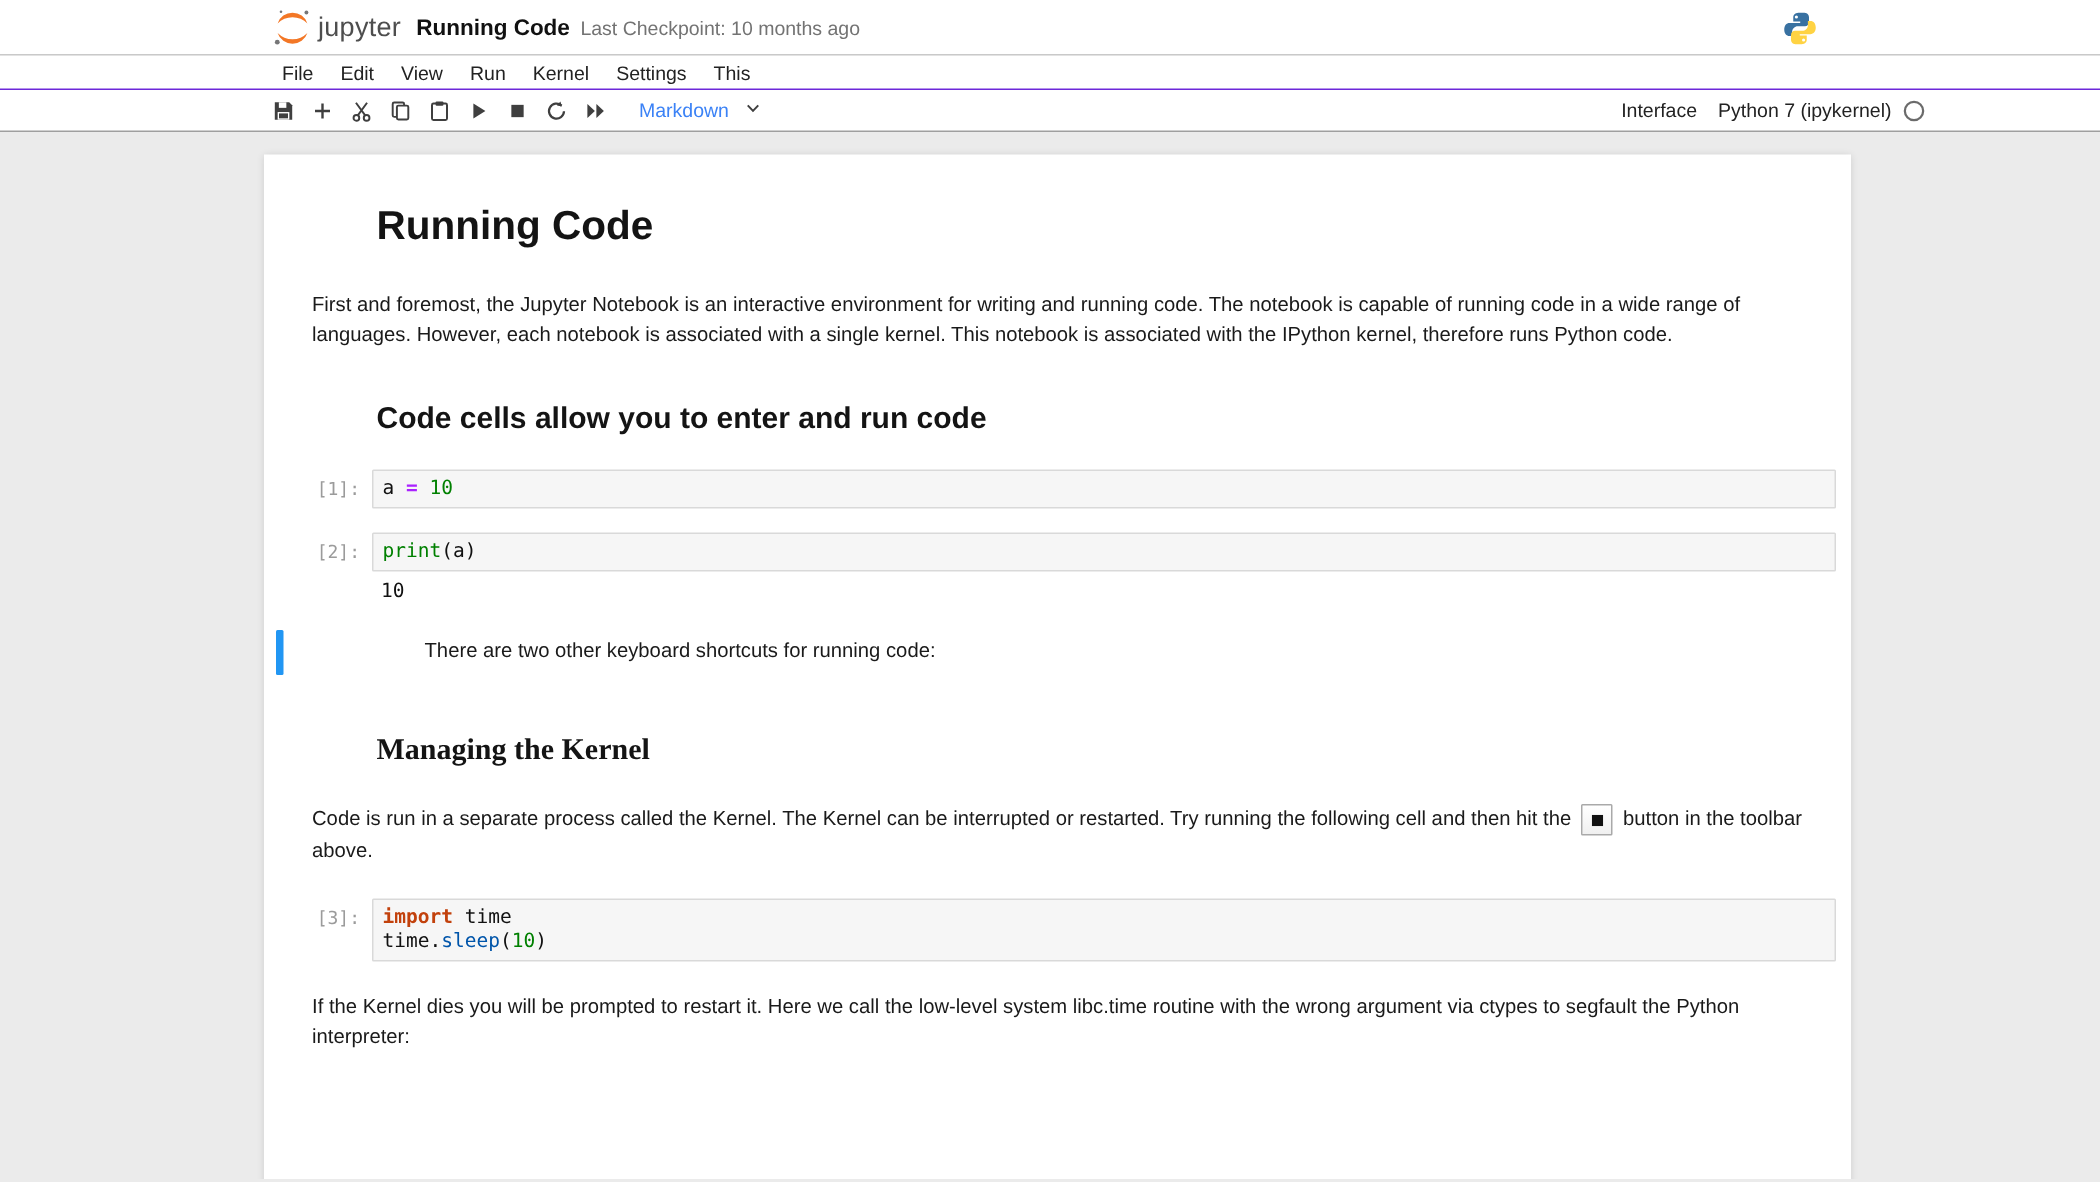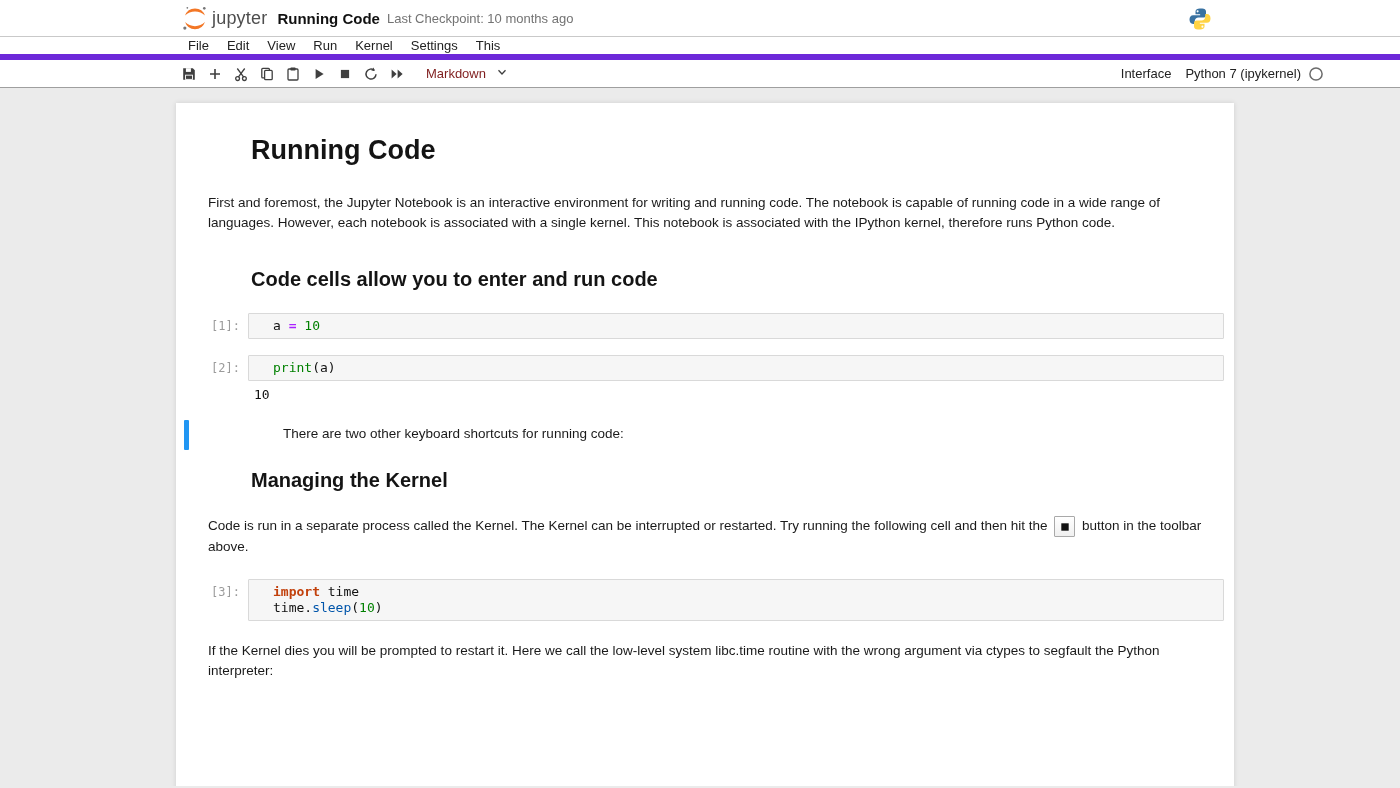--- a/index.html
+++ b/index.html
@@ -9,70 +9,70 @@
   
   .topbar { height:37px; background:#fff; border-bottom:1px solid #c9c9c9;
             display:flex; align-items:center; position:relative; }
   .brand { display:flex; align-items:center; margin-left:182px; cursor:pointer; }
   .brand svg { display:block; }
   .brand-text { font-size:18px; color:#4e4e4e; margin-left:4px; letter-spacing:0.2px; }
   .nb-title { font-size:15px; font-weight:bold; color:#111; margin-left:10px; }
   .checkpoint { font-size:13px; color:#737373; margin-left:7px; }
   .python-badge { position:absolute; left:1188px; top:7px; width:24px; height:24px; }
 
-  .menubar { height:23px; background:#fff; border-bottom:6px solid #6d28d9;
+  .menubar { height:23px; background:#fff; border-bottom:1px solid #6d28d9;
              display:flex; align-items:center; padding-left:179px; }
   .menu-item { font-size:13px; color:#222; padding:0 9px; cursor:pointer; }
 
   .toolbar { height:28px; background:#fff; border-bottom:1px solid #9f9f9f;
              display:flex; align-items:center; padding-left:176px; }
   .tbtn { width:26px; height:26px; border:none; background:transparent; display:flex;
           align-items:center; justify-content:center; cursor:pointer; }
   .tbtn svg { display:block; }
   .cell-type { display:flex; align-items:center; margin-left:16px; cursor:pointer; }
-  .cell-type span { font-size:13px; color:#7f1d1d; }
+  .cell-type span { font-size:13px; color:#3b82f6; }
   .cell-type svg { margin-left:9px; }
-  .toolbar-right { margin-left:auto; display:flex; align-items:center; padding-right:76px; }
+  .toolbar-right { margin-left:auto; display:flex; align-items:center; padding-right:116px; }
   .interface-label { font-size:13px; color:#222; cursor:pointer; }
   .kernel-name { font-size:13px; color:#222; margin-left:14px; cursor:pointer; }
   .kernel-status { margin-left:7px; display:flex; align-items:center; }
 
   
   .workspace { height:698px; background:#ebebeb; overflow:hidden; }
   .notebook-panel { width:1058px; margin-left:176px; margin-top:15px; background:#fff;
                     height:820px; box-shadow:0 0 5px rgba(0,0,0,0.12);
                     padding-top:30px; position:relative; }
 
   .md-block { padding-left:75px; padding-right:30px; }
   h1 { font-size:27px; font-weight:600; line-height:34px; color:#141414; }
   h2 { font-size:20px; font-weight:600; line-height:28px; color:#141414; }
   .md-text { font-size:13.5px; line-height:20px; color:#1a1a1a;padding-left:32px; }
   .p1 { margin-top:26px; }
   .h2a { margin-top:32px; }
   .p2 { margin-top:22px; }
-  .h2b { margin-top:16px; }
+  .h2b { margin-top:36px;font-family:Liberation Serif, serif; }
   .p3 { margin-top:22px; }
   .p4 { margin-top:20px; }
 
   .kbd { font-family:"DejaVu Sans Mono", monospace; font-size:12.5px; background:#ececec;
          color:#333; padding:1px 5px; border-radius:2px; white-space:nowrap; }
 
   .inline-btn { display:inline-flex; width:21px; height:21px; border:1px solid #a9a9a9;
                 background:linear-gradient(#ffffff,#f0f0f0); align-items:center;
                 justify-content:center; vertical-align:middle; margin:0 3px; border-radius:1px; }
 
   
   .code-cell { display:flex; margin-right:10px; }
   .cc1 { margin-top:20px; }
   .cc2 { margin-top:16px; }
   .cc3 { margin-top:22px; }
   .prompt { width:72px; flex:0 0 72px; text-align:right; padding-right:8px; padding-top:6px;
             font-family:"DejaVu Sans Mono", monospace; font-size:12px; color:#9b9b9b; }
   .input-box { flex:1; background:#f6f6f6; border:1px solid #d9d9d9; border-radius:1px;
-               padding:4px 24px; }
+               padding:4px 6px; }
   .code-area { font-family:"DejaVu Sans Mono", monospace; font-size:13px; line-height:16px;
                color:#111; white-space:pre; }
   .tok-kw { color:#c2410c; font-weight:bold; }
   .tok-op { color:#aa22ff; font-weight:bold; }
   .tok-num { color:#008000; }
   .tok-builtin { color:#008000; }
   .tok-prop { color:#0055aa; }
 
   .output-row { display:flex; margin-top:6px; margin-right:10px; }
   .output-text { font-family:"DejaVu Sans Mono", monospace; font-size:13px; color:#111;

